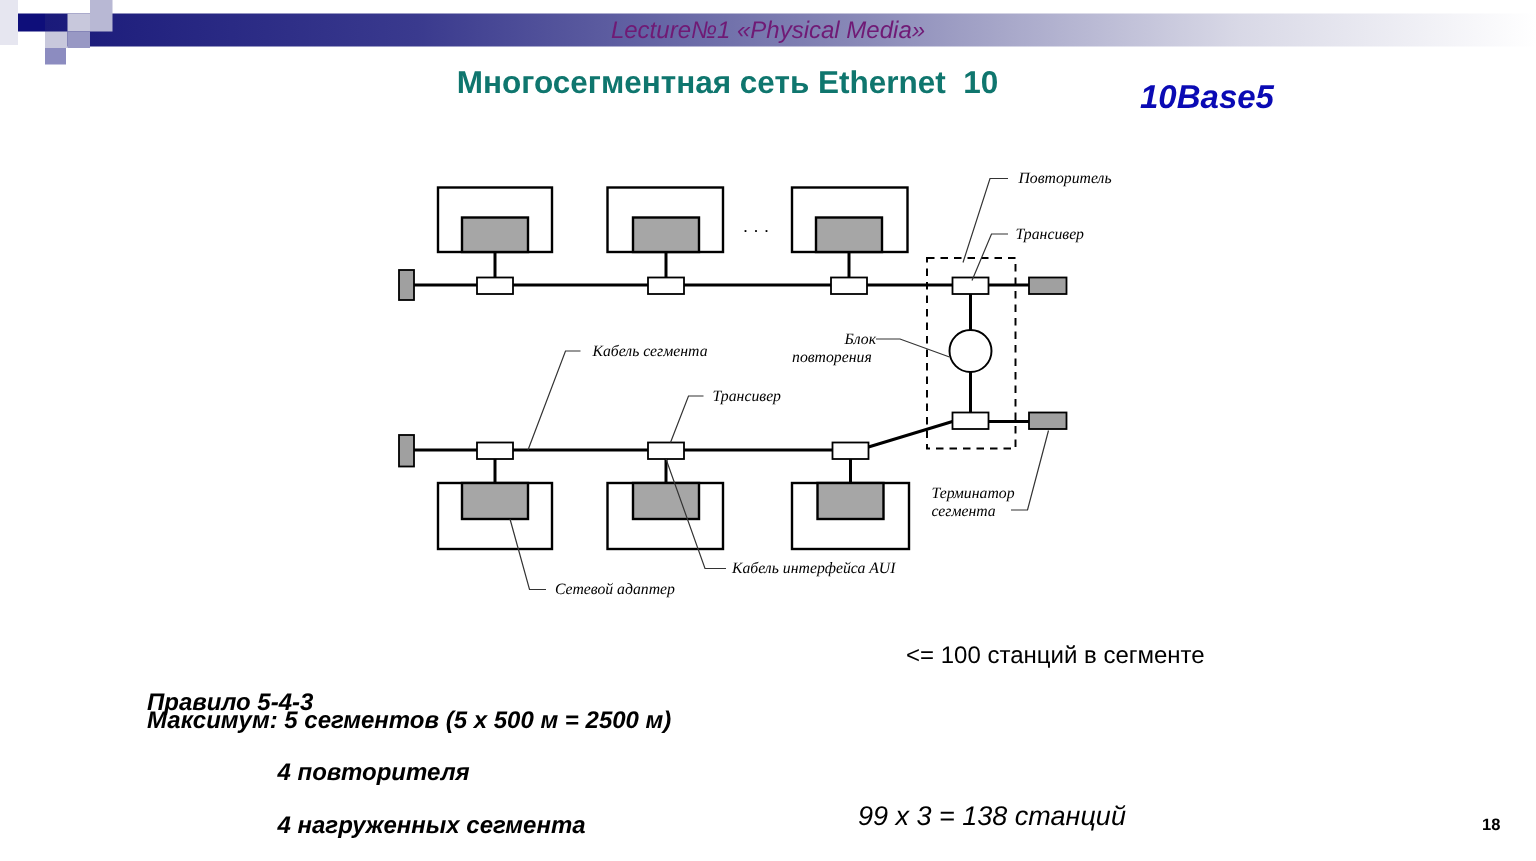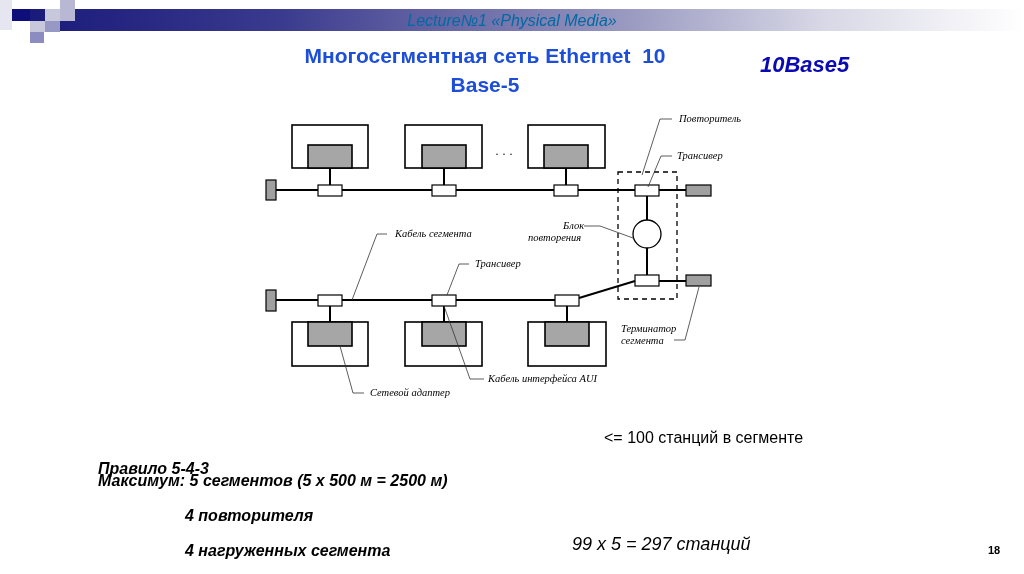--- a/index.html
+++ b/index.html
@@ -8,25 +8,25 @@
     background: #ffffff;
     font-family: "Liberation Sans", sans-serif;
   }
   .header-bar {
     position: absolute; left: 30px; top: 9px; width: 994px; height: 22px;
     background: linear-gradient(to right, #1a1a7a 0%, #3a3a8e 25%, #8a8ab8 55%, #d8d8e6 80%, #ffffff 100%);
   }
   .deco { position: absolute; }
   .lecture-title {
     position: absolute; left: 0; top: 12px; width: 1024px; text-align: center;
-    color: #0369a1; font-style: italic; font-size: 16px; line-height: 18px;
+    color: #701a75; font-style: italic; font-size: 16px; line-height: 18px;
   }
   .main-title {
     position: absolute; left: 245px; top: 41px; width: 480px; text-align: center;
-    font-weight: bold; font-size: 21px; line-height: 29px; color: #1d4ed8;
+    font-weight: bold; font-size: 21px; line-height: 29px; color: #0f766e;
   }
   .badge {
     position: absolute; left: 760px; top: 52px;
     font-weight: bold; font-style: italic; font-size: 22px; color: #0a0ab4;
   }
   svg.diagram { position: absolute; left: 0; top: 0; }
   .lbl { font-family: "Liberation Serif", serif; font-style: italic; font-size: 10.5px; fill: #000; }
   .rule { position: absolute; left: 98px; font-weight: bold; font-style: italic; font-size: 16px; color: #000; }
   .rule.indent { left: 185px; }
   .note { position: absolute; font-size: 16px; color: #000; }
@@ -41,21 +41,20 @@
 <div class="deco" style="left:0px;top:0px;width:12px;height:30px;background:#e6e6f0;"></div>
 <div class="deco" style="left:45px;top:9px;width:15px;height:12px;background:#c8c8dc;"></div>
 <div class="deco" style="left:60px;top:0px;width:15px;height:21px;background:#b8b8d4;"></div>
 <div class="deco" style="left:30px;top:21px;width:15px;height:11px;background:#c8c8dc;"></div>
 <div class="deco" style="left:45px;top:21px;width:15px;height:11px;background:#9898c4;"></div>
 <div class="deco" style="left:30px;top:32px;width:14px;height:11px;background:#8c8cc0;"></div>
 <div class="lecture-title">Lecture№1 «Physical Media»</div>
 
 <div class="main-title">
   <div style="white-space:pre;">Многосегментная сеть Ethernet  10</div>
-  <div>Base-5</div>
 </div>
 <div class="badge">10Base5</div>
 
 <svg class="diagram" width="1024" height="574">
 
   <g stroke="#000" stroke-width="1.6" fill="none">
     <line x1="276" y1="190" x2="686" y2="190" stroke-width="2"></line>
     <rect x="266" y="180" width="10" height="20" fill="#a0a0a0" stroke-width="1.2"></rect>
     <rect x="686" y="185" width="25" height="11" fill="#a0a0a0" stroke-width="1.2"></rect>
 
@@ -130,15 +129,15 @@
   <text class="lbl" x="488" y="382">Кабель интерфейса AUI</text>
   <text class="lbl" x="370" y="396">Сетевой адаптер</text>
 </svg>
 
 <div class="rule" style="top:436px;margin-top:24px;">Правило 5-4-3</div>
 <div class="rule" style="top:472px;">Максимум: 5 сегментов (5 х 500 м = 2500 м)</div>
 <div class="rule indent" style="top:507px;">4 повторителя</div>
 <div class="rule indent" style="top:542px;">4 нагруженных сегмента</div>
 
 <div class="note" style="left:566px;top:429px;margin-left:38px;">&lt;= 100 станций в сегменте</div>
-<div class="note it" style="left:572px;top:534px;">99 х 5 = 297 станций</div>
+<div class="note it" style="left:572px;top:534px;">99 х 3 = 138 станций</div>
 
 <div class="page-num">18</div>
 
 </body></html>

